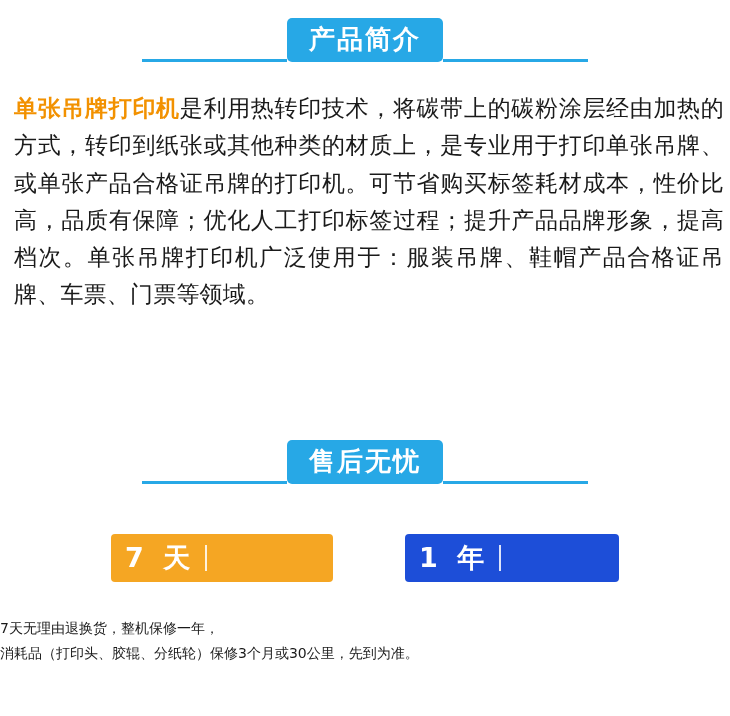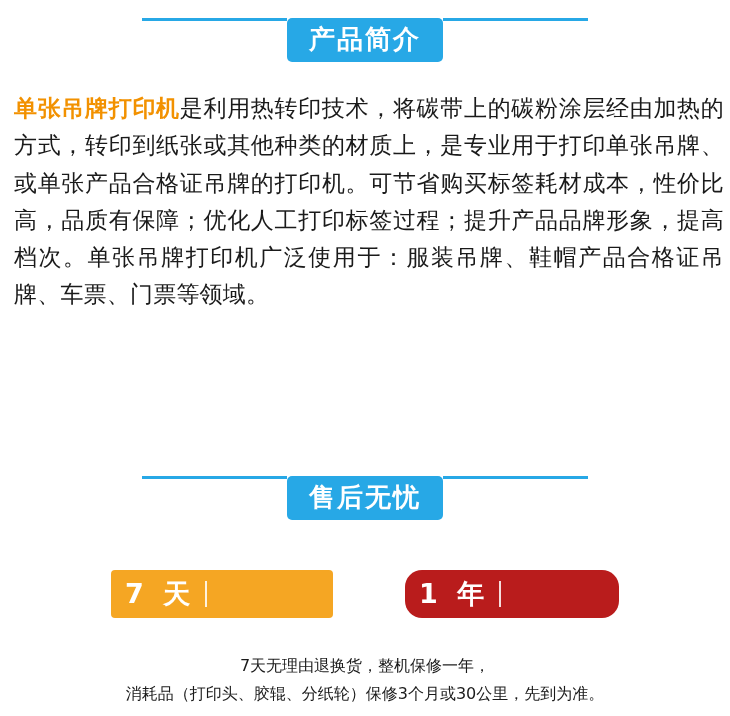--- a/index.html
+++ b/index.html
@@ -16,21 +16,21 @@
   }
   .page {
     position: relative;
     width: 730px;
     height: 716px;
   }
 
   
   .section-head {
     display: flex;
-    align-items: flex-start;
+    align-items: flex-end;
     justify-content: center;
     gap: 0;
   }
   .rule {
     height: 3px;
     background: #27a8e6;
     flex: 0 0 auto;
   }
   .rule-left { width: 145px; }
   .rule-right { width: 145px; }
@@ -59,40 +59,40 @@
     letter-spacing: 0.2px;
   }
   .intro-lead {
     color: #f29100;
     font-weight: bold;
   }
 
   
   #aftersales-section {
     position: absolute;
-    top: 476px;
+    top: 440px;
     left: 0;
     width: 730px;
   }
   .badges-row {
     display: flex;
     justify-content: center;
     gap: 72px;
     margin-top: 50px;
   }
   .badge {
     display: flex;
     align-items: center;
     border-radius: 4px;
     padding: 0 14px;
     height: 48px;
     box-sizing: border-box;
   }
   .badge-orange { background: #f5a623; width: 222px; }
-  .badge-green  { background: #b91c1c; width: 214px; border-radius: 17px; }
+  .badge-green  { background: #1d4ed8; width: 214px; }
   .badge-big {
     color: #ffffff;
     font-size: 27px;
     font-weight: bold;
     letter-spacing: 5px;
     padding-right: 10px;
   }
   .badge-div {
     width: 2px;
     height: 26px;
@@ -101,22 +101,22 @@
     margin-right: 10px;
   }
   .badge-small {
     color: #ffffff;
     font-size: 15px;
     letter-spacing: 4px;
   }
 
   .notes {
     margin-top: 34px;
-    text-align: center;
-    font-size: 16px;
+    text-align: left;
+    font-size: 14px;
     line-height: 1.75;
     color: #1a1a1a;
   }
   .notes .note-line { display: block; }
 </style>
 </head>
 <body>
 
 <div class="page">
 

